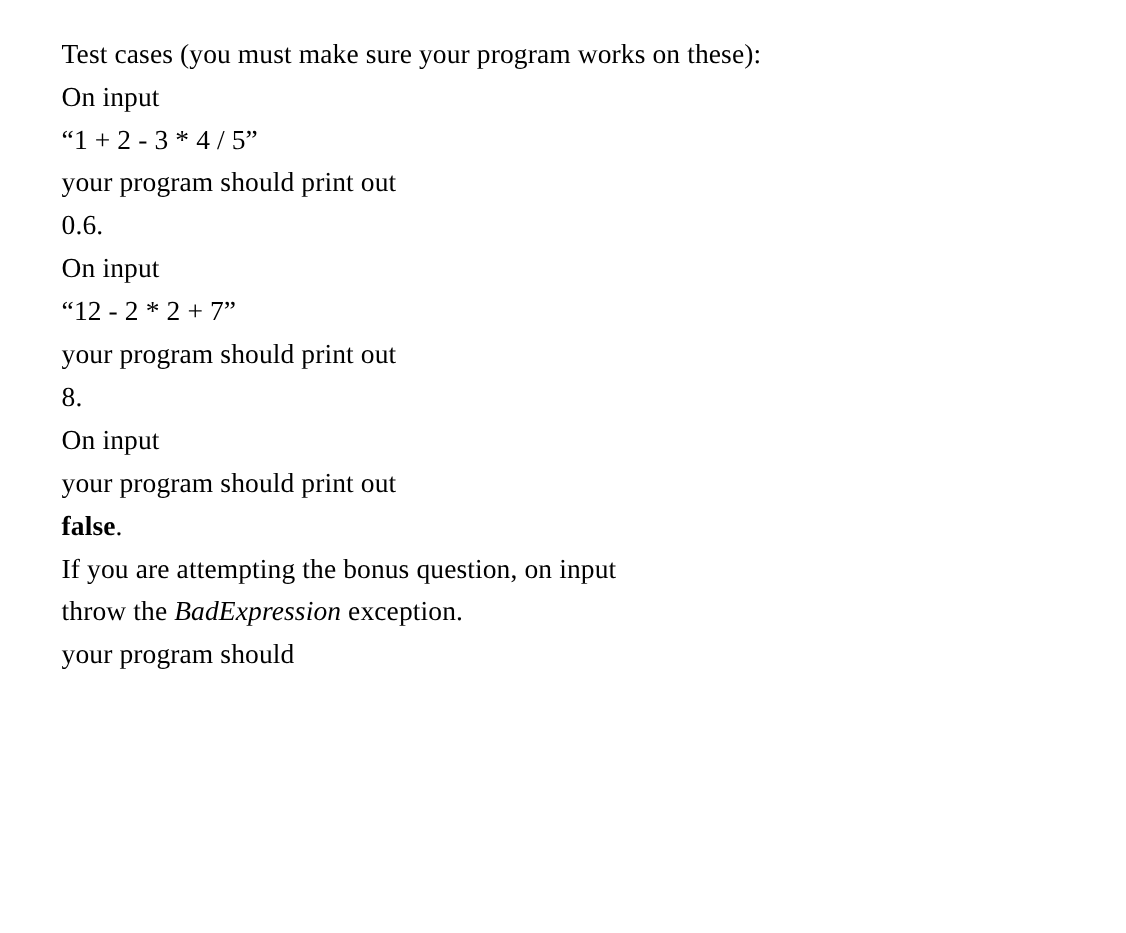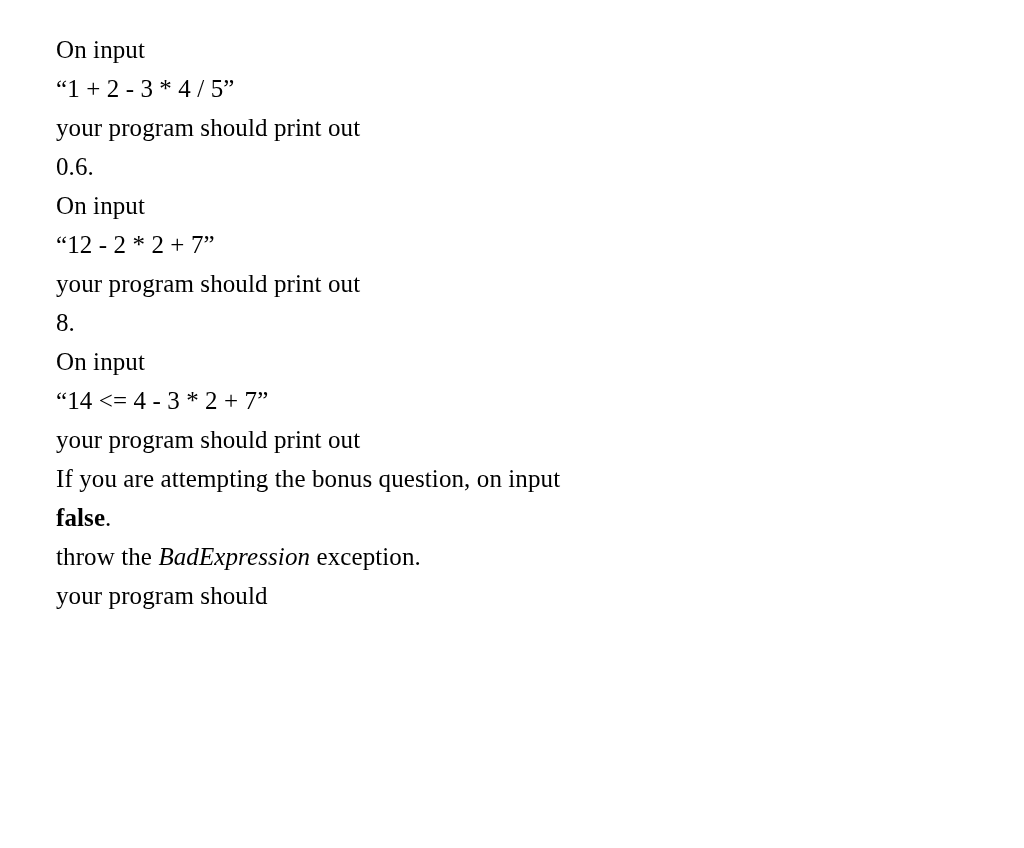--- a/index.html
+++ b/index.html
@@ -26,28 +26,28 @@
       font-weight: bold;
     }
     .italic-inline {
       font-style: italic;
     }
   </style>
 </head>
 <body>
 
 <div class="page">
+  <p class="line">Test cases (you must make sure your program works on these):</p>
   <p class="line">On input</p>
   <p class="line italic">“1 + 2 - 3 * 4 / 5”</p>
   <p class="line">your program should print out</p>
   <p class="line">0.6.</p>
   <p class="line">On input</p>
   <p class="line italic">“12 - 2 * 2 + 7”</p>
   <p class="line">your program should print out</p>
   <p class="line">8.</p>
   <p class="line">On input</p>
-  <p class="line italic">“14 &lt;= 4 - 3 * 2 + 7”</p>
   <p class="line">your program should print out</p>
+  <p class="line"><span class="bold">false</span><span>.</span></p>
   <p class="line">If you are attempting the bonus question, on input</p>
-  <p class="line"><span class="bold">false</span><span>.</span></p>
   <p class="line"><span>throw the </span><span class="italic-inline">BadExpression</span><span> exception.</span></p>
   <p class="line">your program should</p>
 </div>
 
 </body></html>

